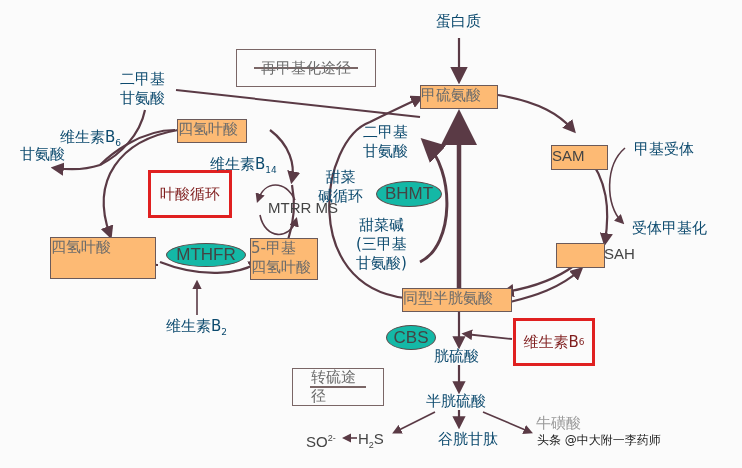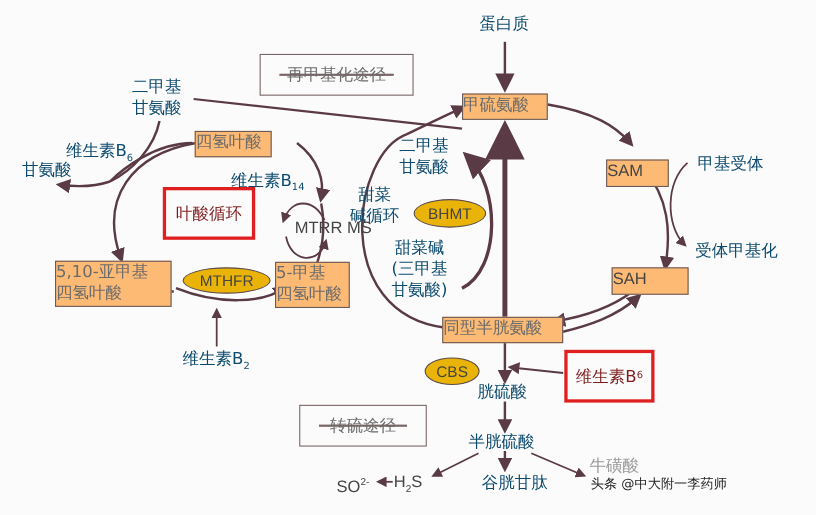--- a/index.html
+++ b/index.html
@@ -5,21 +5,21 @@
   html, body { margin:0; padding:0; }
   body { width:742px; height:468px; background:#fbfbfb; position:relative; overflow:hidden;
          font-family:"DejaVu Sans", sans-serif; color:#6a6a6a; }
   svg.lines { position:absolute; left:0; top:0; }
   .t { position:absolute; font-size:15px; line-height:19px; color:#0c4a6e; text-align:center; white-space:nowrap; }
   .box { position:absolute; border:1.5px solid #6b5a5a; background:#fdba74; font-size:15px; line-height:19px;
          color:#6b6b6b; box-sizing:border-box; white-space:nowrap; }
   .dbl { position:absolute; border:1.5px solid #7a6666; padding:17px; box-sizing:border-box; }
   .dbl > div { border:1.5px solid #7a6666; height:100%; box-sizing:border-box; font-size:15px; color:#6b6b6b;
                display:flex; align-items:center; justify-content:center; }
-  .oval { position:absolute; border:1.5px solid #5a4a4a; border-radius:50%; background:#eab308; font-size:14px;
+  .oval { position:absolute; border:1.5px solid #5a4a4a; border-radius:50%; background:#14b8a6; font-size:17px;
           color:#444; text-align:center; box-sizing:border-box; display:flex; align-items:center; justify-content:center; }
   .red { position:absolute; border:3px solid #e02020; box-sizing:border-box; display:flex; align-items:center; justify-content:center;
          font-size:15px; color:#7f1d1d; }
   .en { font-family:"Liberation Sans", sans-serif; color:#444; }
   sub, sup { font-size:9px; }
   .wm { position:absolute; font-size:12px; color:#222; white-space:nowrap; text-shadow:0 0 2px #fff, 0 0 2px #fff; }
 </style>
 </head>
 <body>
 
@@ -80,32 +80,32 @@
 
     <line x1="483" y1="412" x2="530" y2="432" stroke-width="1.6" marker-end="url(#ahb)"></line>
 
     <line x1="357" y1="438" x2="345" y2="438" stroke-width="1.6" marker-end="url(#ahb)"></line>
   </g>
 </svg>
 
 <div class="dbl" data-name="remethylation-pathway-label" style="left:236px;top:49px;width:140px;height:38px;">
   <div>再甲基化途径</div>
 </div>
-<div class="dbl" data-name="transsulfuration-pathway-label" style="left:272px;top:368px;width:116px;height:38px;">
+<div class="dbl" data-name="transsulfuration-pathway-label" style="left:292px;top:368px;width:92px;height:38px;">
   <div>转硫途径</div>
 </div>
 <div class="red" data-name="folate-cycle-label" style="left:148px;top:170px;width:84px;height:48px;">
   <span>叶酸循环</span>
 </div>
 
 <div class="t" data-name="protein-label" style="left:436px;top:12px;">蛋白质</div>
 <div class="box" data-name="methionine-node" style="left:420px;top:85px;width:78px;height:24px;">甲硫氨酸</div>
 
 <div class="box en" data-name="sam-node" style="left:551px;top:129px;width:57px;height:25px;margin-top:16px;">SAM</div>
-<div class="box en" data-name="sah-node" style="left:556px;top:243px;width:70px;height:25px;">SAH</div>
+<div class="box en" data-name="sah-node" style="left:556px;top:243px;width:44px;height:25px;padding-left:47px;">SAH</div>
 <div class="t" data-name="methyl-acceptor-label" style="left:634px;top:140px;">甲基受体</div>
 <div class="t" data-name="acceptor-methylated-label" style="left:632px;top:219px;">受体甲基化</div>
 
 <div class="box" data-name="homocysteine-node" style="left:402px;top:288px;width:110px;height:24px;">同型半胱氨酸</div>
 <div class="oval en" data-name="cbs-enzyme" style="left:386px;top:325px;width:50px;height:25px;">CBS</div>
 <div class="t" data-name="cystathionine-label" style="left:434px;top:347px;">胱硫酸</div>
 <div class="red" data-name="vitamin-b6-right-label" style="left:513px;top:318px;width:82px;height:48px;">
   <span>维生素B</span>
     <sub>6</sub>
 </div>
@@ -143,21 +143,20 @@
 </div>
 <div class="t" data-name="glycine-label" style="left:20px;top:145px;">甘氨酸</div>
 <div class="box" data-name="thf-node" style="left:177px;top:119px;width:70px;height:24px;">四氢叶酸</div>
 <div class="t" data-name="vitamin-b12-label" style="left:210px;top:155px;">
   <span>维生素B</span><sub>14</sub>
 </div>
 <div class="t en" data-name="mtrr-ms-label" style="left:232px;top:198px;padding-left:36px;">
   <span>MTRR</span> <span>MS</span>
 </div>
 <div class="box" data-name="methylene-thf-node" style="left:50px;top:237px;width:106px;height:42px;">
-  <div>5,10-亚甲基</div>
     <div>四氢叶酸</div>
 </div>
 <div class="oval en" data-name="mthfr-enzyme" style="left:166px;top:243px;width:80px;height:24px;">MTHFR</div>
 <div class="box" data-name="methyl-thf-node" style="left:250px;top:238px;width:68px;height:42px;">
   <div>5-甲基</div>
     <div>四氢叶酸</div>
 </div>
 <div class="t" data-name="vitamin-b2-label" style="left:166px;top:317px;">
   <span>维生素B</span><sub>2</sub>
 </div>

